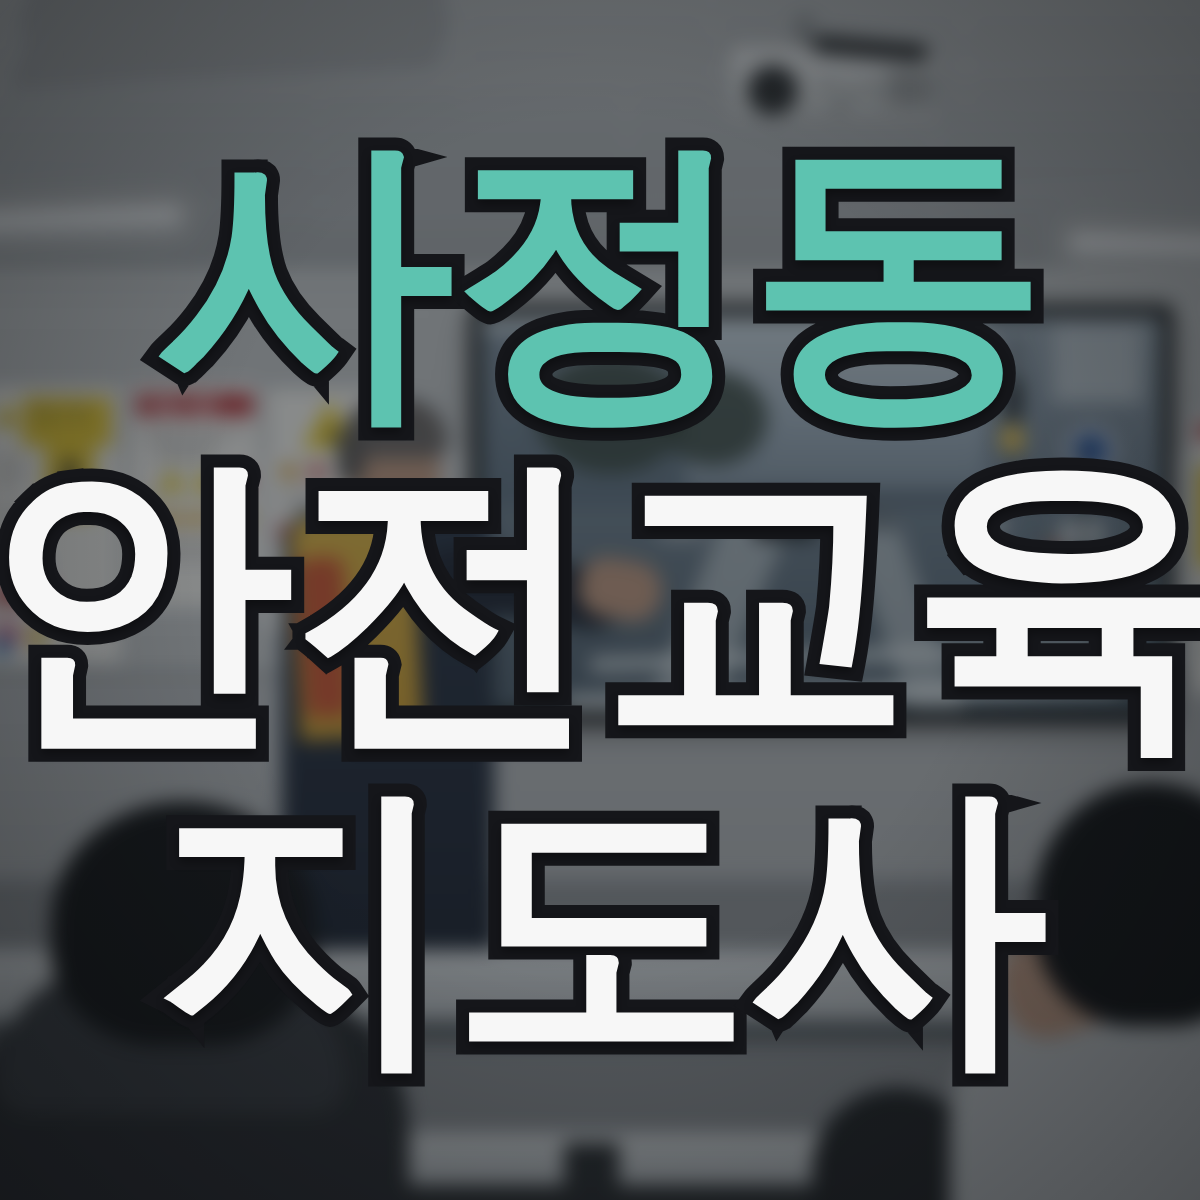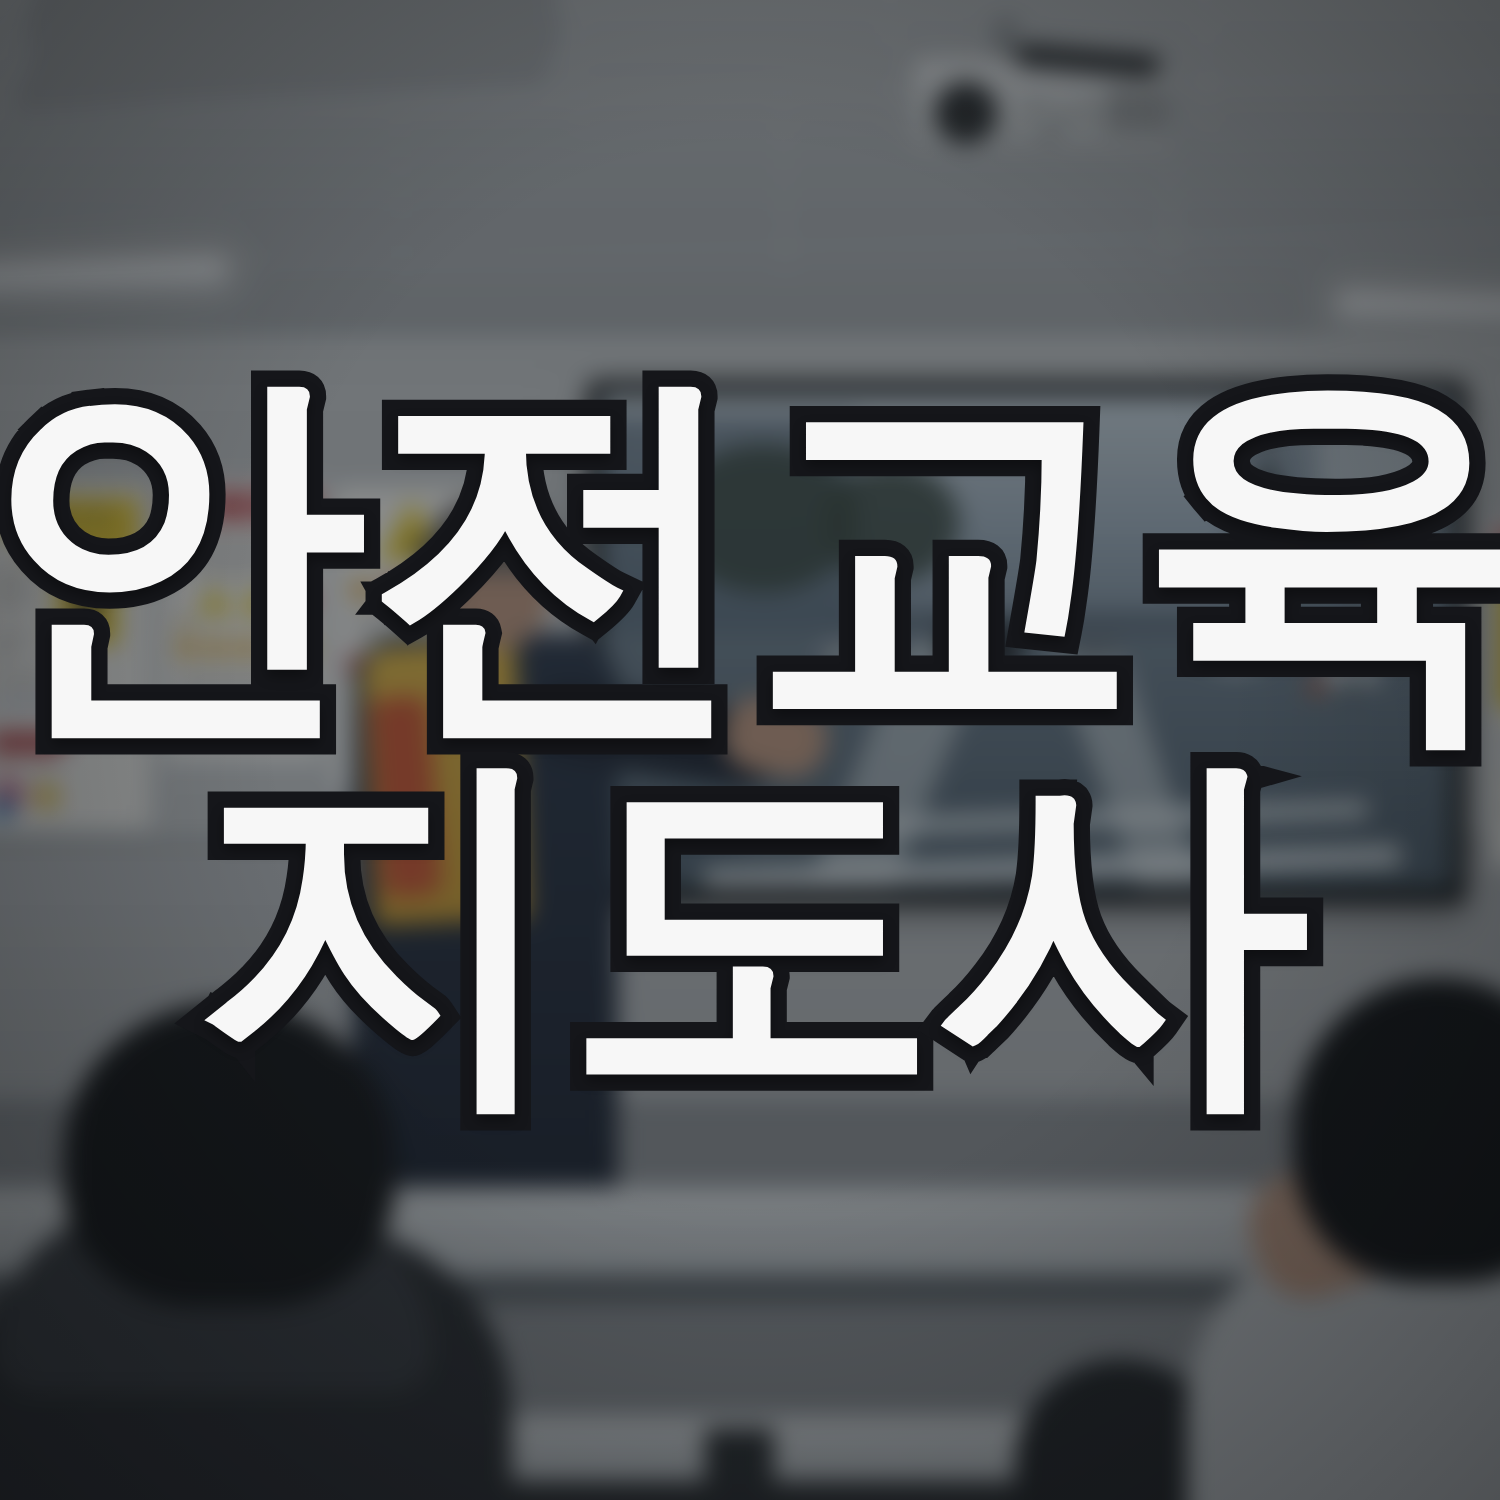--- a/index.html
+++ b/index.html
@@ -148,21 +148,21 @@
     font-weight:bold;
     line-height:0.98;
     letter-spacing:-0.01em;
     white-space:nowrap;
     -webkit-text-stroke:26px #15161a;
     paint-order:stroke fill;
     text-shadow:0 5px 10px rgba(0,0,0,.35);
   }
   #line1{font-size:300px;color:#5dc3b0;margin-bottom:22px;}
   #line2{font-size:312px;color:#f7f7f7;margin-bottom:24px;}
-  #line3{font-size:300px;color:#f7f7f7;font-family:Liberation Mono, monospace;}
+  #line3{font-size:300px;color:#f7f7f7;}
 </style>
 </head>
 <body>
 
 <div id="poster">
 
   <div id="photo">
 
     <div class="ceiling">
       <div class="ceil-seam" style="left:0;top:32%;width:100%;transform:rotate(-1.2deg);"></div>
@@ -315,17 +315,18 @@
     <div class="stu3"></div>
     <div class="stu2-body"></div>
     <div class="stu2-arm"></div>
     <div class="stu2-head"></div>
   </div>
 
   <div id="darken" style="background: rgba(18, 22, 26, 0.47);"></div>
   <div id="vignette"></div>
 
   <div id="textlayer">
+    <div class="tline" id="line1" style="color: rgb(93, 195, 176); -webkit-text-stroke: 26px rgb(21, 22, 26);">사정동</div>
     <div class="tline" id="line2" style="color: rgb(247, 247, 247); -webkit-text-stroke: 26px rgb(21, 22, 26);">안전교육</div>
     <div class="tline" id="line3" style="color: rgb(247, 247, 247); -webkit-text-stroke: 26px rgb(21, 22, 26);">지도사</div>
   </div>
 
 </div>
 
 </body></html>

